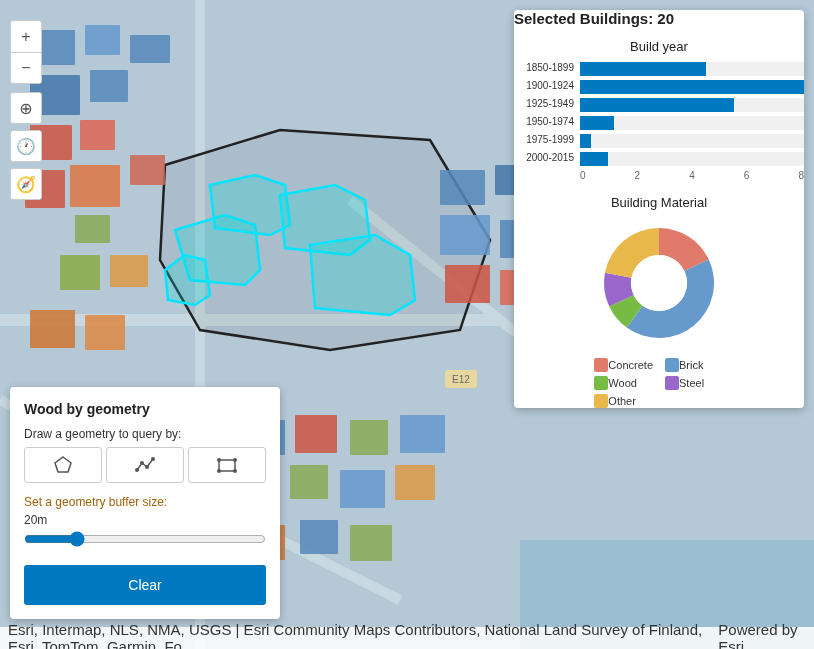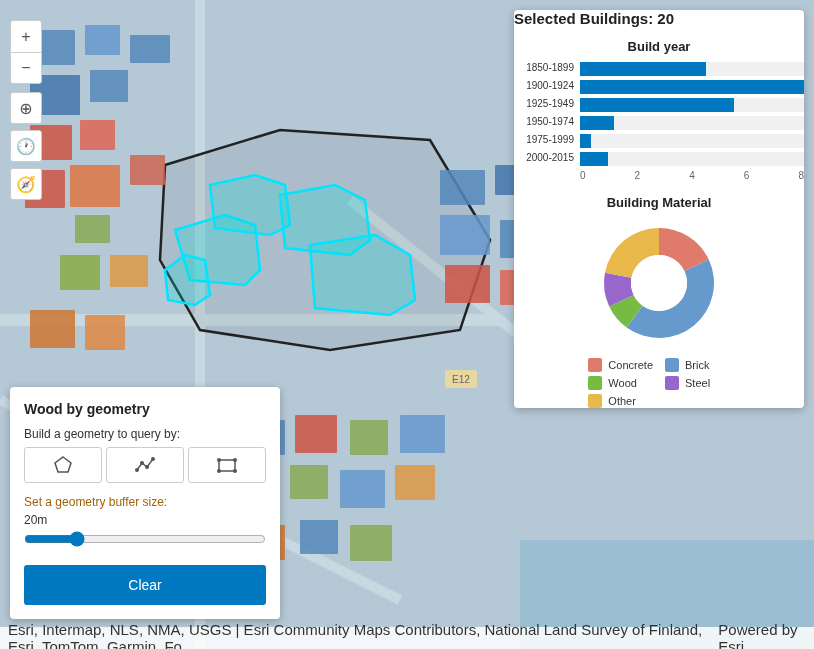--- a/index.html
+++ b/index.html
@@ -139,21 +139,21 @@
       box-shadow: 0 2px 8px rgba(0,0,0,0.25);
     }
     .stats-title {
       font-size: 15px;
       font-weight: bold;
       color: #222;
       margin-bottom: 12px;
     }
     .chart-title {
       font-size: 13px;
-      font-weight: bold;
+      font-weight: normal;
       color: #222;
       text-align: center;
       margin-bottom: 8px;
     }
 
     
     .bar-chart {
       margin-bottom: 14px;
     }
     .bar-row {
@@ -201,21 +201,21 @@
     .legend {
       display: grid;
       grid-template-columns: 1fr 1fr;
       gap: 4px 12px;
       font-size: 11px;
       color: #333;
     }
     .legend-item {
       display: flex;
       align-items: center;
-      gap: 6px;
+      gap: 0;
     }
     .legend-color {
       width: 14px; height: 14px;
       border-radius: 2px;
       flex-shrink: 0;
     }
   </style>
 </head>
 <body>
 
@@ -313,21 +313,21 @@
     <div class="map-btn">🧭</div>
   </div>
 
   <div class="attribution">
     <span>Esri, Intermap, NLS, NMA, USGS | Esri Community Maps Contributors, National Land Survey of Finland, Esri, TomTom, Garmin, Fo...</span>
     <span>Powered by Esri</span>
   </div>
 
   <div class="query-panel">
     <h3>Wood by geometry</h3>
-    <label>Build a geometry to query by:</label>
+    <label>Draw a geometry to query by:</label>
     <div class="draw-tools">
       <div class="draw-tool-btn" title="Polygon">
         <svg width="20" height="20" viewBox="0 0 20 20">
           <polygon points="10,2 18,8 15,17 5,17 2,8" fill="none" stroke="#555" stroke-width="1.5"></polygon>
         </svg>
       </div>
       <div class="draw-tool-btn" title="Polyline">
         <svg width="20" height="20" viewBox="0 0 20 20">
           <polyline points="2,15 7,8 12,12 18,4" fill="none" stroke="#555" stroke-width="1.5"></polyline>
           <circle cx="2" cy="15" r="2" fill="#555"></circle>

